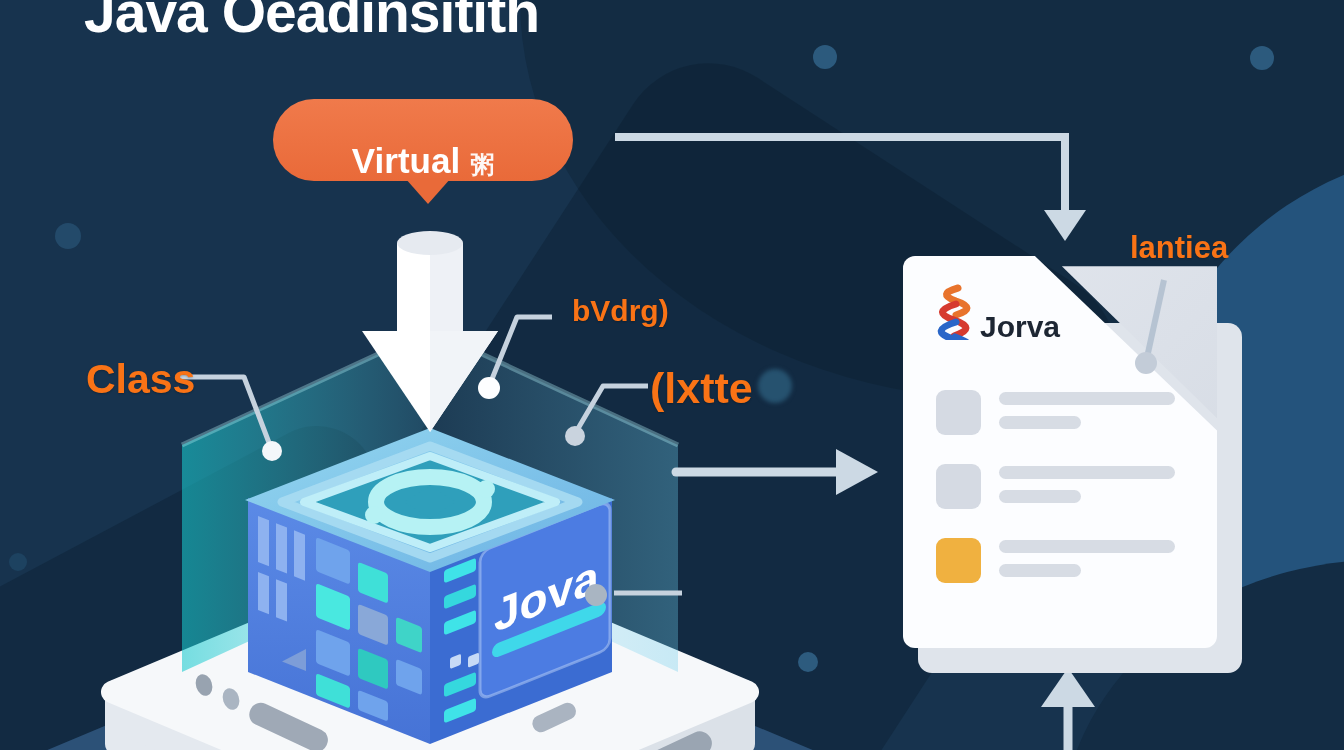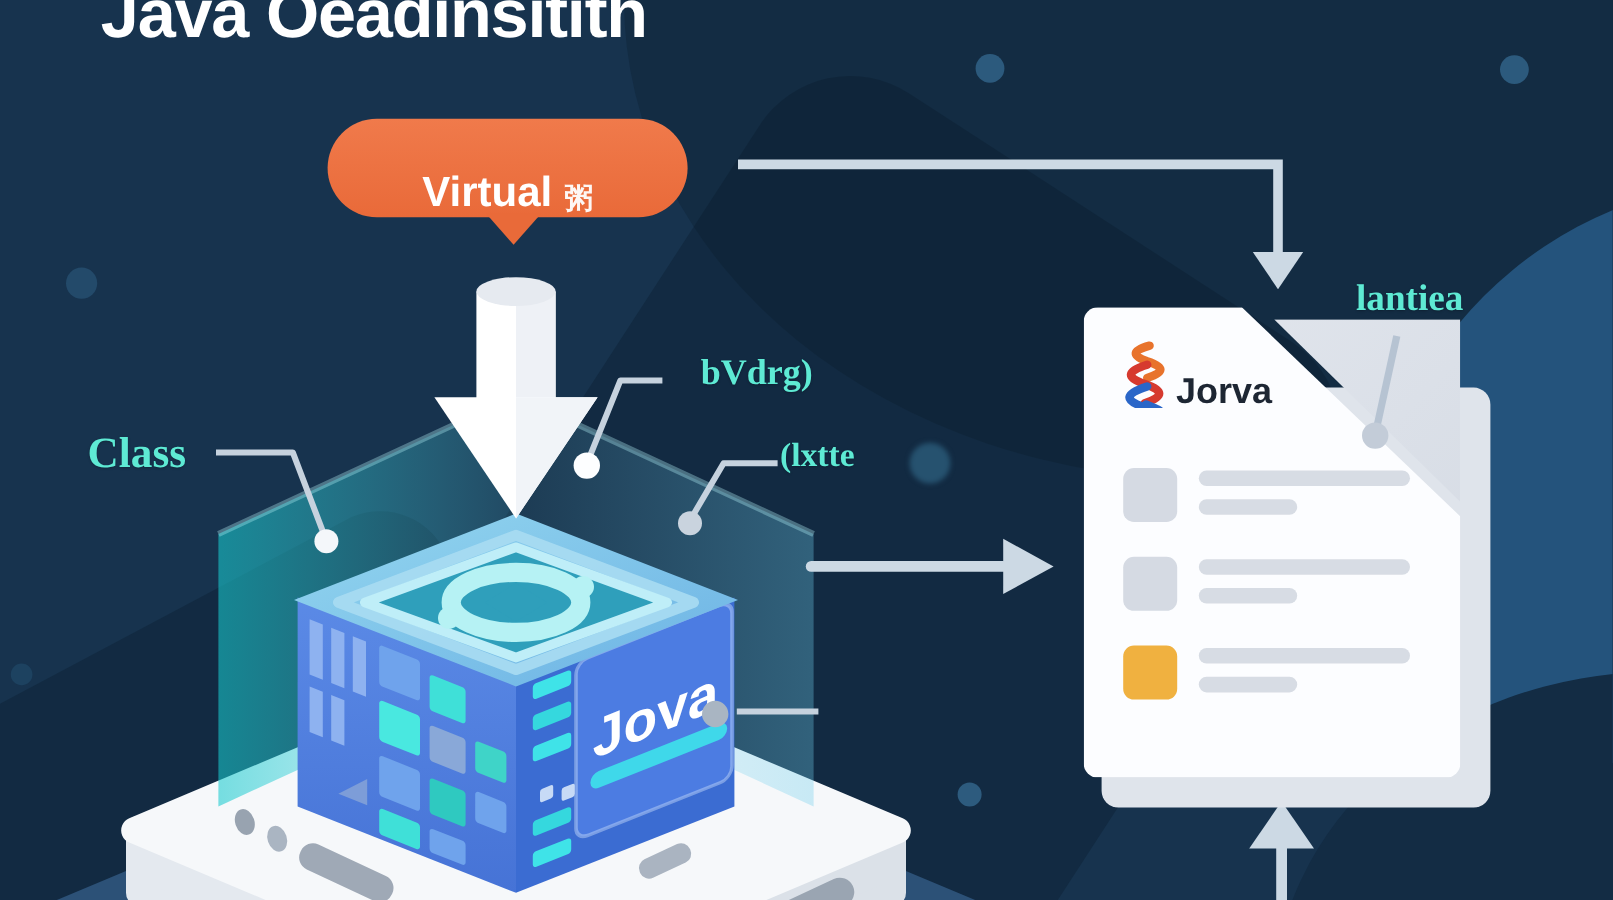--- a/index.html
+++ b/index.html
@@ -27,24 +27,24 @@
     display:flex;align-items:flex-end;justify-content:center;gap:10px;color:#fff;
   }
   .callout .main{font-size:35px;font-weight:700;}
   .callout .suffix{font-size:24px;font-weight:700;opacity:.95;}
   .callout-tail{
     left:405px;top:178px;width:0;height:0;
     border-left:23px solid transparent;border-right:23px solid transparent;
     border-top:26px solid #e96a39;
   }
   
-  .ann{color:#5eead4;font-weight:700;white-space:nowrap;text-shadow:0 1px 2px rgba(0,0,0,.25);font-family:Liberation Serif, serif;}
-  .ann-class  {left:73px;  top:356px; font-size:36px;}
-  .ann-bvrg   {left:584px; top:294px; font-size:30px;}
-  .ann-lxtte  {left:650px; top:364px; font-size:28px;}
+  .ann{color:#f97316;font-weight:700;white-space:nowrap;text-shadow:0 1px 2px rgba(0,0,0,.25);}
+  .ann-class  {left:86px;  top:356px; font-size:41px;}
+  .ann-bvrg   {left:572px; top:294px; font-size:30px;}
+  .ann-lxtte  {left:650px; top:364px; font-size:43px;}
   .ann-convert{left:686px; top:558px; font-size:33px;}
   .ann-lantiea{left:1130px;top:230px; font-size:31px;}
   
   .card-back{
     left:918px;top:323px;width:324px;height:350px;background:#dfe4eb;border-radius:14px;
   }
   .card-front{
     left:903px;top:256px;width:314px;height:392px;background:#fcfdff;border-radius:12px;
     clip-path:polygon(0 0,42% 0,100% 44.5%,100% 100%,0 100%);
   }

